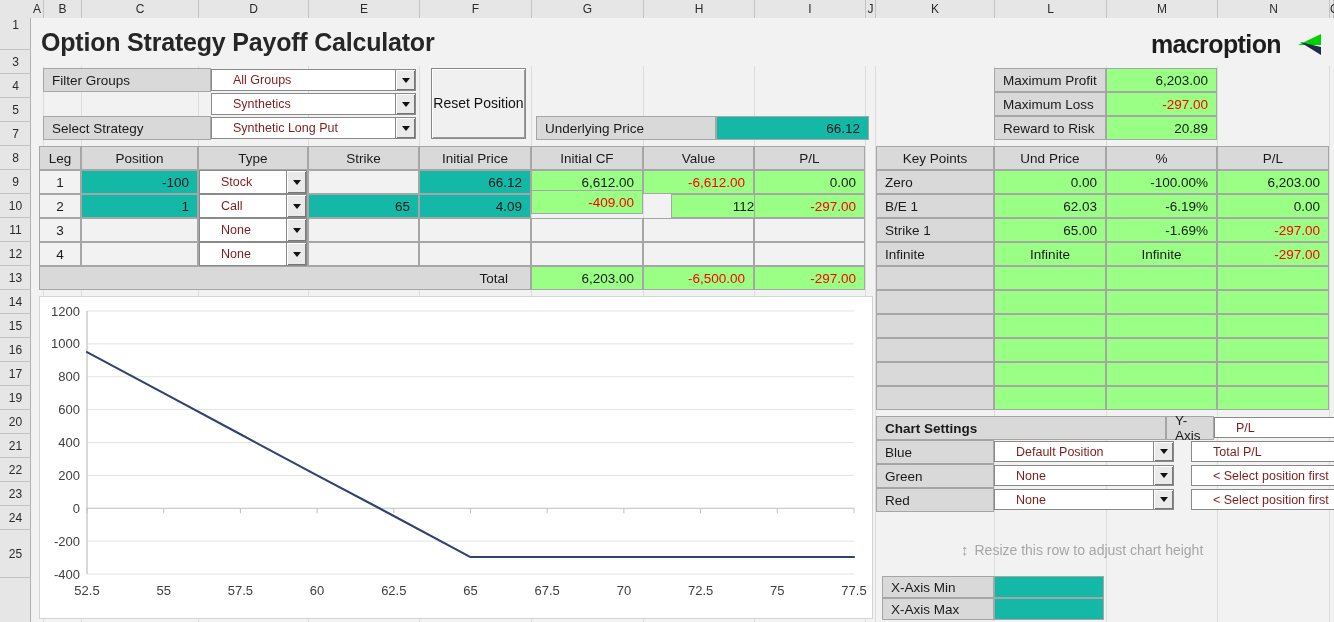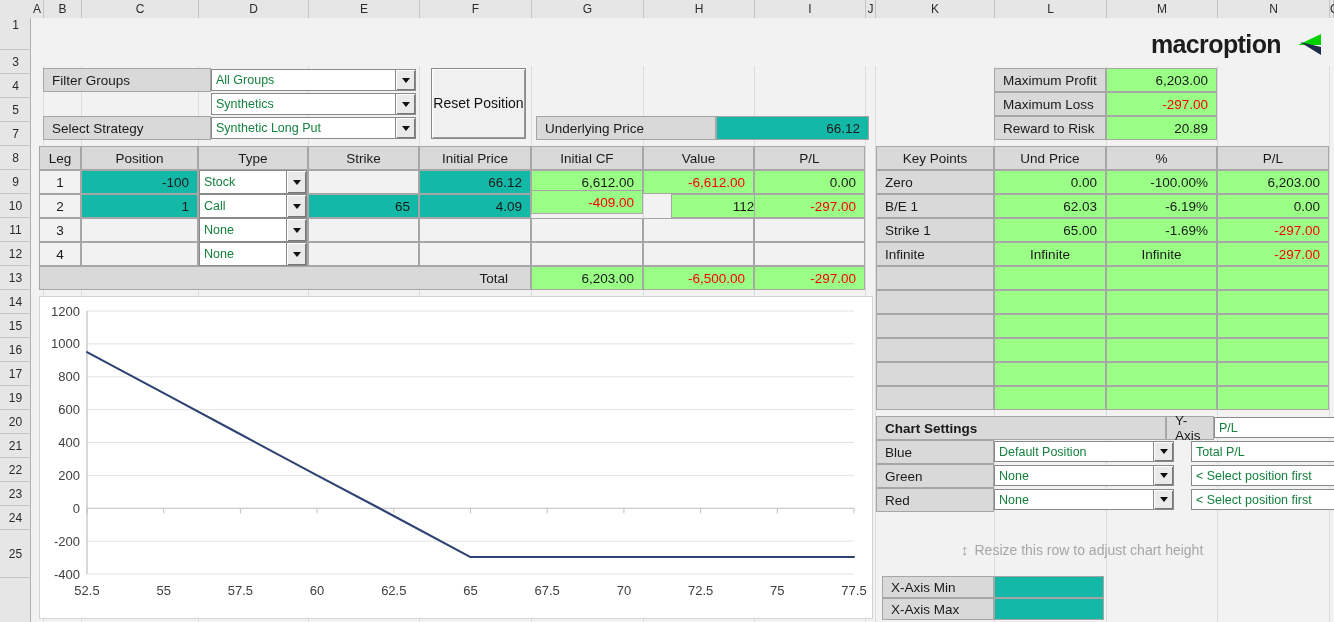--- a/index.html
+++ b/index.html
@@ -48,21 +48,21 @@
     display:flex;align-items:center;justify-content:flex-end;padding:0 8px;}
   .yellow{background:#14b8a6;}
   .green{background:#99FF85;}
   .plain{background:#F2F2F2;}
   .red{color:#FF0000;}
   .ctr{justify-content:center;}
 
   
   .dd{position:absolute;box-sizing:border-box;background:#FFFFFF;
     border:1px solid #8A8A8A;display:flex;align-items:center;}
-  .dd .txt{flex:1;font-size:12.5px;padding-left:4px;color:#15803d;
+  .dd .txt{flex:1;font-size:12.5px;padding-left:21px;color:#7f1d1d;
     white-space:nowrap;overflow:hidden;}
   .dd .btn{width:19px;align-self:stretch;background:#EAEAEA;
     border-left:1px solid #8A8A8A;
     box-shadow:inset 1px 1px 0 #FFF, inset -1px -1px 0 #777;
     display:flex;align-items:center;justify-content:center;}
   .dd .btn i{display:block;width:0;height:0;border-style:solid;
     border-width:5px 4.5px 0 4.5px;border-color:#111 transparent transparent transparent;}
 
   .btn3d{position:absolute;box-sizing:border-box;background:#F0F0F0;
     border:1px solid #888;box-shadow:inset 1px 1px 0 #FFF,inset -1px -1px 0 #9A9A9A;
@@ -138,20 +138,21 @@
     <div class="vline" style="left:612px"></div>
     <div class="vline" style="left:723px"></div>
     <div class="vline" style="left:834px"></div>
     <div class="vline" style="left:844px"></div>
     <div class="vline" style="left:963px"></div>
     <div class="vline" style="left:1075px"></div>
     <div class="vline" style="left:1186px"></div>
     <div class="vline" style="left:1298px"></div>
 
     <div class="titleband"></div>
+    <div class="title">Option Strategy Payoff Calculator</div>
     <div class="logo">
       <div class="word">macroption</div>
       <svg class="mark" viewBox="0 0 34 26">
         <polygon points="33,2 10,13 33,13" fill="#00D200"></polygon>
         <polygon points="12,10 33,23 33,15" fill="#1F2B4D"></polygon>
       </svg>
     </div>
 
     <div class="blk lbl" style="left:12px;top:50px;width:168px;height:24px">Filter Groups</div>
     <div class="dd" style="left:180px;top:51px;width:205px;height:22px">

